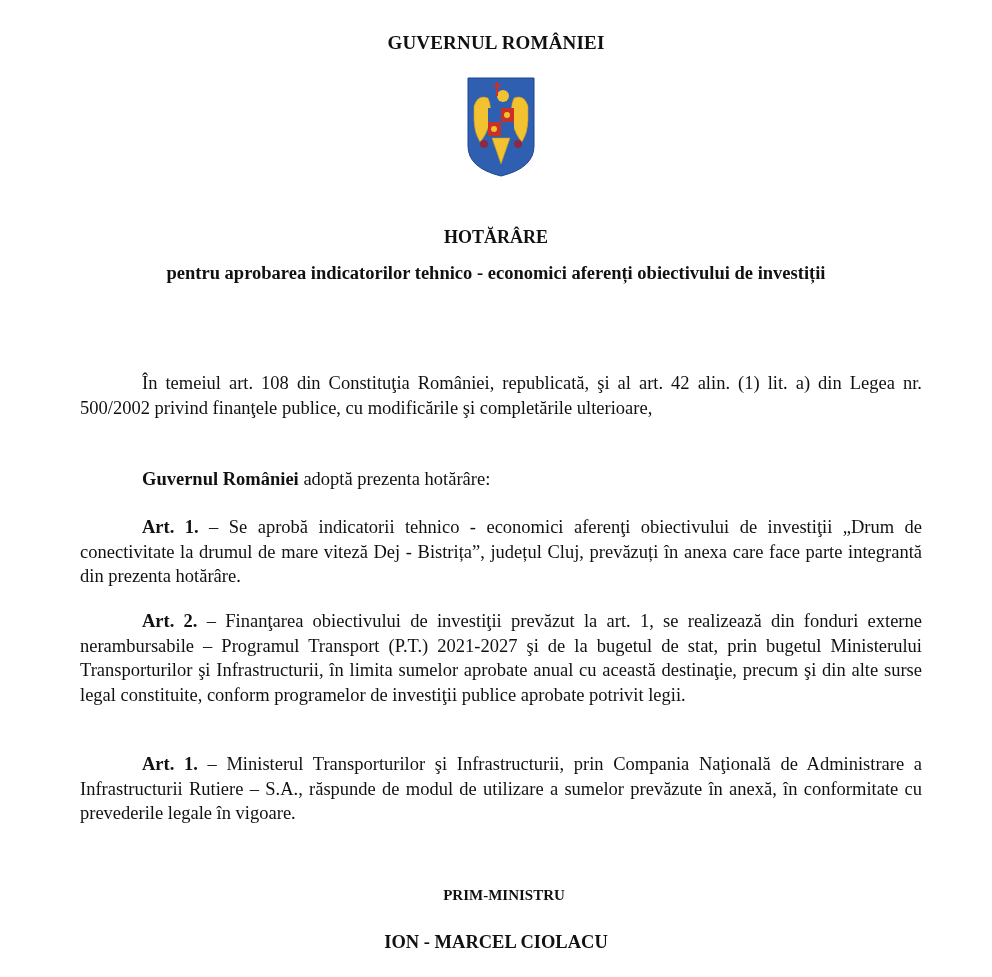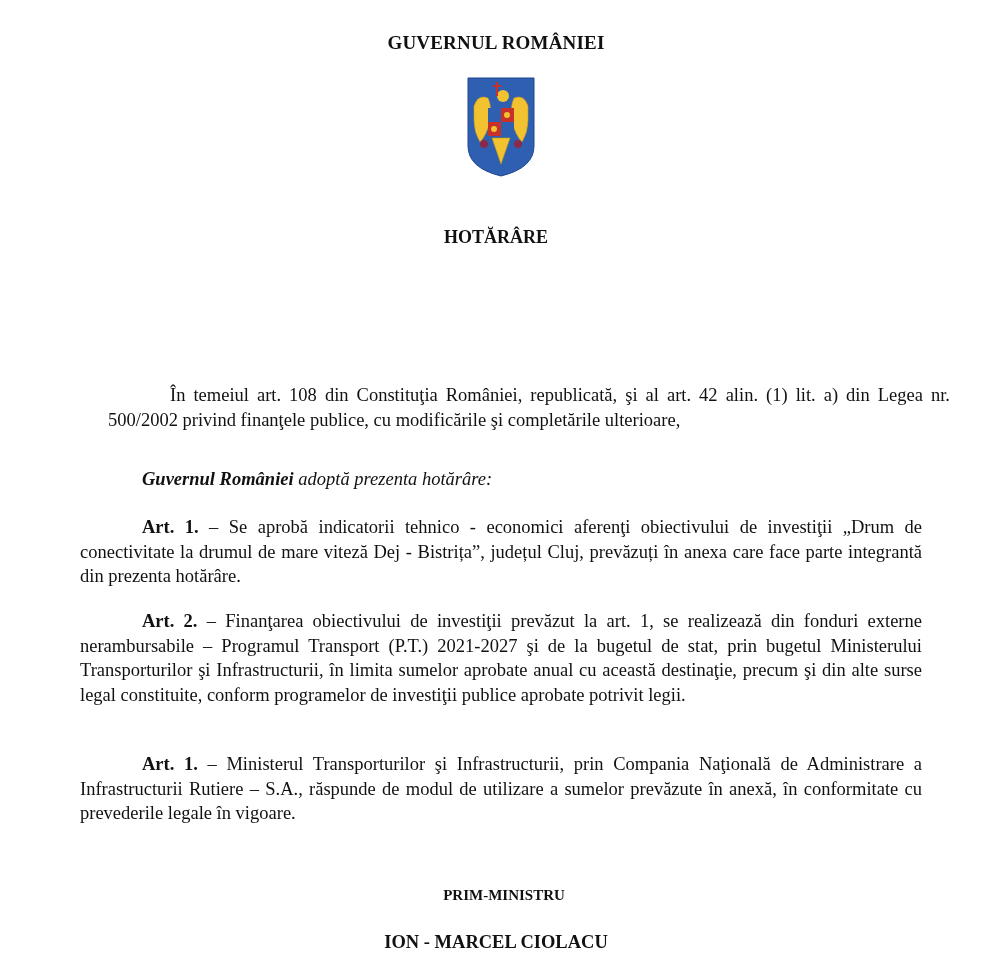--- a/index.html
+++ b/index.html
@@ -12,22 +12,22 @@
     .center { left: 0; width: 992px; text-align: center; }
     .header-title { top: 32px; font-weight: bold; font-size: 19px; letter-spacing: 0.2px; }
     .coat { left: 466px; top: 76px; width: 70px; height: 102px; }
     .doc-type { top: 227px; font-weight: bold; font-size: 18px; }
     .subtitle { top: 261px; font-weight: bold; font-size: 18.5px; line-height: 25px; }
     .para {
       left: 80px; width: 842px; font-size: 18.5px; line-height: 24.5px;
       text-align: justify; text-indent: 62px;
     }
     .para b { font-weight: bold; }
-    .p-temei { top: 383px; margin-left: 28px; }
-    .p-adopt { top: 467px; font-style: italic; }
+    .p-temei { top: 371px; }
+    .p-adopt { top: 467px; }
     .p-art1 { top: 515px; }
     .p-art2 { top: 609px; }
     .p-art3 { top: 752px; }
     .sig-role { top: 887px; font-weight: bold; font-size: 15px; margin-left: 8px; }
     .sig-name { top: 932px; font-weight: bold; font-size: 18.5px; }
   </style>
 </head>
 <body>
 
 <div class="abs center header-title">GUVERNUL ROMÂNIEI</div>
@@ -49,20 +49,21 @@
   <circle cx="28" cy="53" r="3" fill="#f2c230"></circle>
 
   <path d="M26 62 L35 88 L44 62 Z" fill="#f2c230" stroke="#c89a1a" stroke-width="0.6"></path>
   <circle cx="18" cy="68" r="4" fill="#8a2a4a"></circle>
   <circle cx="52" cy="68" r="4" fill="#8a2a4a"></circle>
 </svg>
 
 <div class="abs center doc-type">HOTĂRÂRE</div>
 
 <div class="abs center subtitle">
+  <div>pentru aprobarea indicatorilor tehnico - economici aferenți obiectivului de investiții</div>
 </div>
 
 <div class="abs para p-temei">În temeiul art. 108 din Constituţia României, republicată, şi al art. 42 alin. (1) lit. a) din Legea nr. 500/2002 privind finanţele publice, cu modificările şi completările ulterioare,</div>
 
 <div class="abs para p-adopt"><b>Guvernul României</b><span> adoptă prezenta hotărâre:</span></div>
 
 <div class="abs para p-art1"><b>Art. 1.</b><span> – Se aprobă indicatorii tehnico - economici aferenţi obiectivului de investiţii „Drum de conectivitate la drumul de mare viteză Dej - Bistrița”, județul Cluj, prevăzuți în anexa care face parte integrantă din prezenta hotărâre.</span></div>
 
 <div class="abs para p-art2"><b>Art. 2.</b><span> – Finanţarea obiectivului de investiţii prevăzut la art. 1, se realizează din fonduri externe nerambursabile – Programul Transport (P.T.) 2021-2027 şi de la bugetul de stat, prin bugetul Ministerului Transporturilor şi Infrastructurii, în limita sumelor aprobate anual cu această destinaţie, precum şi din alte surse legal constituite, conform programelor de investiţii publice aprobate potrivit legii.</span></div>
 

